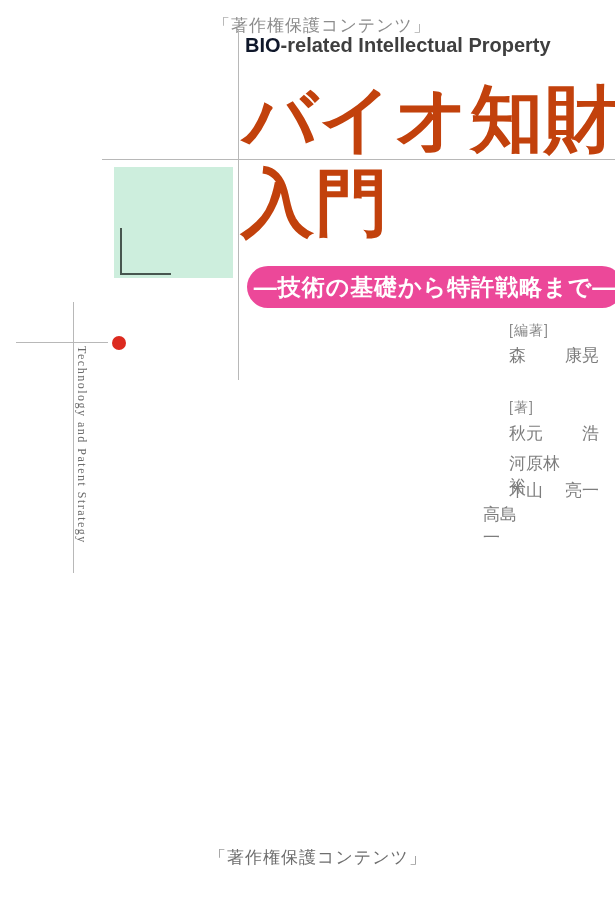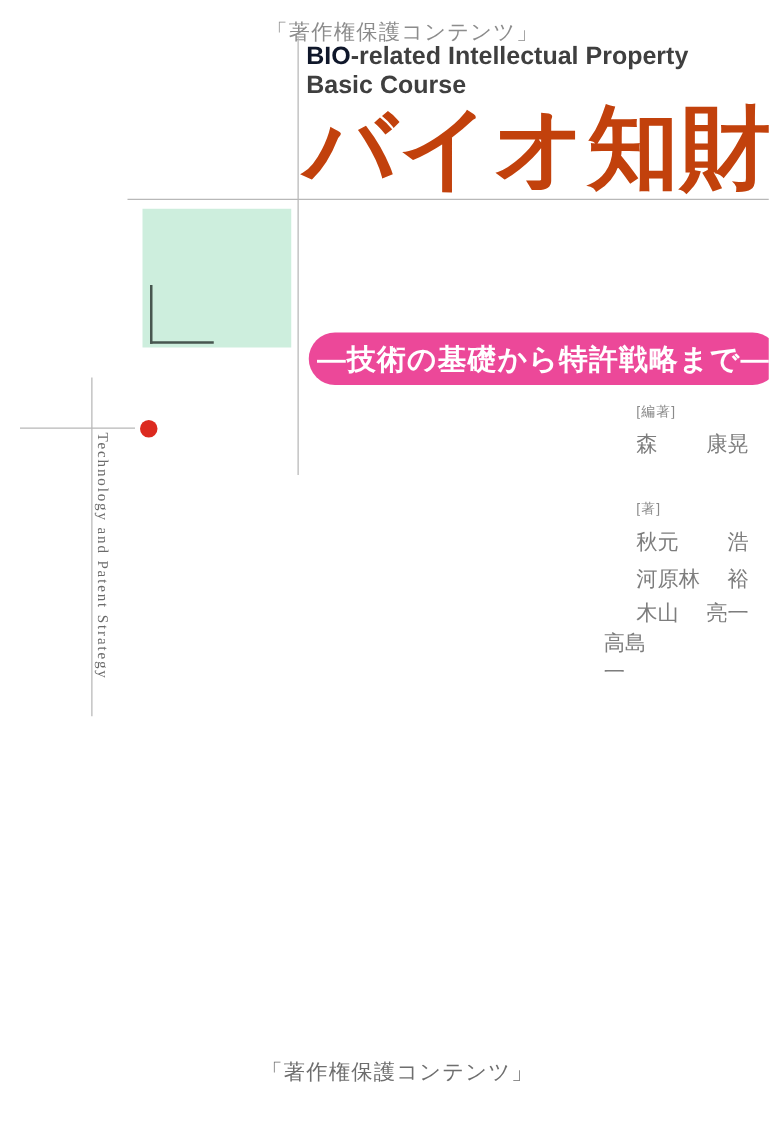--- a/index.html
+++ b/index.html
@@ -60,21 +60,21 @@
   }
   .side-vertical{
     writing-mode:vertical-rl;
     font-family:"Liberation Serif",serif;
     font-size:12px;
     letter-spacing:1.5px;
     color:#6a6a6a;
     white-space:nowrap;
   }
   .credit-label{
-    font-size:11px;
+    font-size:14px;
     color:#8a8a8a;
     letter-spacing:1px;
     white-space:nowrap;
   }
   .credit-name{
     display:flex;
     justify-content:space-between;
     width:90px;
     font-size:17px;
     color:#7d7d7d;
@@ -84,23 +84,23 @@
 </head>
 <body>
 
 <div class="cover">
 
   <div class="abs watermark" style="left:197px;top:14px;">「著作権保護コンテンツ」</div>
 
   <div class="abs course-line" style="left:229px;top:34px;">
     <span class="course-highlight">BIO</span><span>-related Intellectual Property</span>
   </div>
-  <div class="abs course-line" style="left:229px;top:57px;">Basic Course</div>
 
   <div class="abs book-title" style="left:227px;top:82px;">バイオ知財</div>
+  <div class="abs book-title" style="left:225px;top:166px;">入門</div>
 
   <div class="abs rule" style="left:86px;top:159px;width:529px;height:1px;"></div>
 
   <div class="abs rule" style="left:222px;top:30px;width:1px;height:350px;"></div>
 
   <div class="abs green-square" style="left:98px;top:167px;width:119px;height:111px;"></div>
 
   <div class="abs corner-bracket" style="left:104px;top:228px;width:49px;height:45px;"></div>
 
   <div class="abs subtitle-pill" style="left:231px;top:266px;">
@@ -120,21 +120,21 @@
     <span>森</span>
     <span>康晃</span>
   </div>
 
   <div class="abs credit-label" style="left:493px;top:399px;">[著]</div>
 
   <div class="abs credit-name" style="left:493px;top:422px;">
     <span>秋元</span>
     <span>浩</span>
   </div>
-  <div class="abs credit-name" style="left:493px;top:452px;">
+  <div class="abs credit-name" style="left:493px;top:452px;flex-direction:column;">
     <span>河原林</span>
     <span>裕</span>
   </div>
   <div class="abs credit-name" style="left:493px;top:479px;text-align:center;">
     <span>木山</span>
     <span>亮一</span>
   </div>
   <div class="abs credit-name" style="left:467px;top:503px;flex-direction:column;">
     <span>高島</span>
     <span>一</span>

